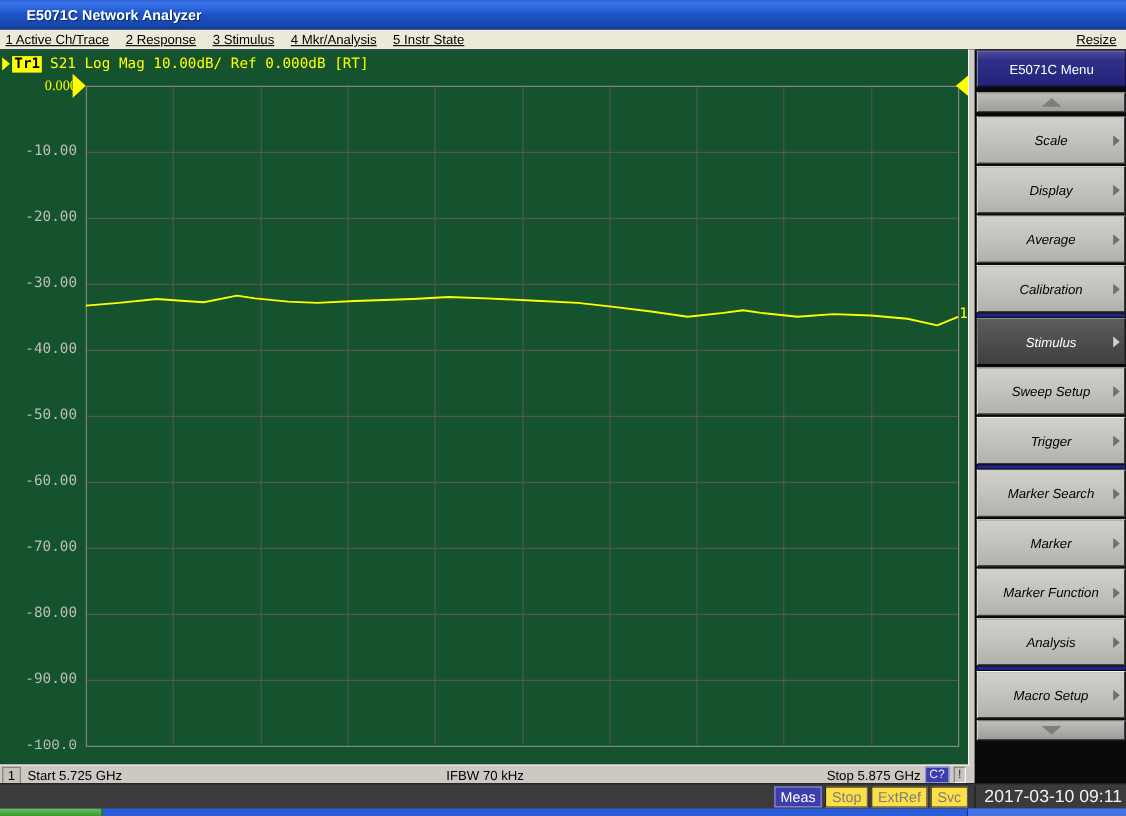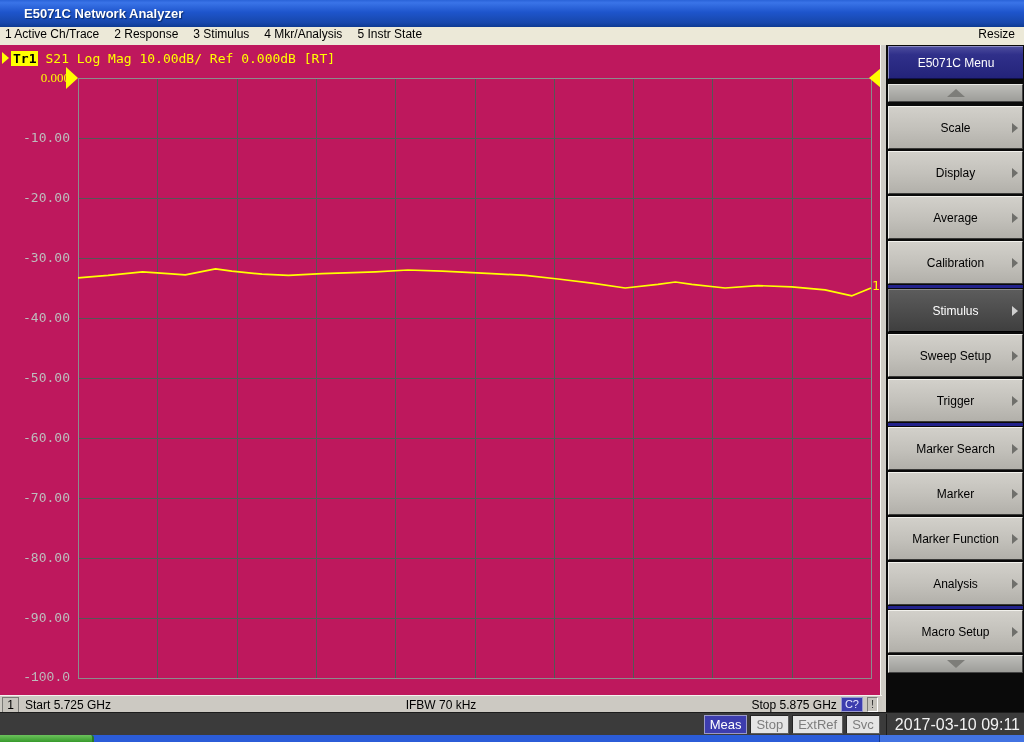--- a/index.html
+++ b/index.html
@@ -8,27 +8,27 @@
 
   
   #titlebar{position:absolute;left:0;top:0;width:1024px;height:27px;
     background:linear-gradient(180deg,#2a63d8 0%,#3a74e8 10%,#1e55cc 45%,#1747ab 85%,#0d3a92 100%);
     display:flex;align-items:center;}
   #titlebar .title{color:#fff;font-weight:bold;font-size:13px;padding-left:24px;
     text-shadow:1px 1px 1px #0a2a6a;}
 
   
   #menubar{position:absolute;left:0;top:27px;width:1024px;height:18px;
-    background:#ece9d8;display:flex;font-size:12px;color:#000;}
+    background:#ece9d8;display:flex;align-items:center;font-size:12px;color:#000;text-decoration:underline;}
   #menubar .items{display:flex;gap:15px;padding-left:5px;flex:1;}
   #menubar .resize{padding-right:9px;}
   #navy-line{position:absolute;left:0;top:45px;width:1024px;height:2px;background:#1b1b7a;}
 
   
-  #graph{position:absolute;left:0;top:45px;width:882px;height:650px;background:#be185d;}
+  #graph{position:absolute;left:0;top:45px;width:882px;height:650px;background:#14532d;}
   #trace-header{position:absolute;left:2px;top:5px;height:16px;display:flex;align-items:center;
     font-family:"DejaVu Sans Mono",monospace;font-size:13px;color:var(--accent);white-space:pre;}
   #trace-header .arrow{width:0;height:0;border-left:7px solid var(--accent);
     border-top:6px solid transparent;border-bottom:6px solid transparent;margin-right:2px;}
   #trace-header .chip{background:var(--accent);color:#000;font-weight:bold;padding:0 2px;margin-right:7px;}
   #plot{position:absolute;left:0;top:0;}
   .ylabel{position:absolute;width:68px;text-align:right;font-family:"DejaVu Sans Mono",monospace;
     font-size:13px;color:#bdbdbd;line-height:16px;}
   .ylabel.ref{color:var(--accent);font-family:Liberation Serif, serif;}
   #trace-end-label{position:absolute;font-family:"DejaVu Sans Mono",monospace;font-size:13px;color:var(--accent);}
@@ -45,21 +45,21 @@
     color:#fff;font-size:12px;}
   .scrollbtn{margin:5px 1px 0 2px;height:16px;background:linear-gradient(180deg,#bdbdb9,#9d9d99);
     border:1px solid #444;border-top-color:#e8e8e4;border-left-color:#e8e8e4;
     display:flex;align-items:center;justify-content:center;}
   .tri-up{width:0;height:0;border-bottom:8px solid #7d7d79;border-left:9px solid transparent;border-right:9px solid transparent;}
   .tri-down{width:0;height:0;border-top:8px solid #7d7d79;border-left:9px solid transparent;border-right:9px solid transparent;}
   #softkeys{margin-top:4px;}
   .softkey{position:relative;margin:0 1px 2px 2px;height:41px;
     background:linear-gradient(180deg,#d2d0ca 0%,#c2c0ba 55%,#b2b0aa 100%);
     border:1px solid #3a3a38;border-top-color:#f2f1ec;border-left-color:#f2f1ec;
-    display:flex;align-items:center;justify-content:flex-start;color:#000;font-size:12px;}
+    display:flex;align-items:center;justify-content:flex-start;color:#000;font-size:12px;font-style:italic;}
   .softkey .klabel{flex:1;text-align:center;}
   .softkey .karrow{position:absolute;right:4px;top:50%;margin-top:-5px;width:0;height:0;
     border-left:6px solid #6f6f6b;border-top:5px solid transparent;border-bottom:5px solid transparent;}
   .softkey.selected{background:linear-gradient(180deg,#5c5c5c,#3f3f3f);color:#fff;
     border-top-color:#8a8a8a;border-left-color:#8a8a8a;border-bottom-color:#000;}
   .softkey.selected .karrow{border-left-color:#cfcfcf;}
   .sk-separator{height:3px;background:#22228c;margin:-1px 1px 1px 2px;}
 
   
   #channelbar{position:absolute;left:0;top:695px;width:882px;height:17px;background:#ccc9c2;
@@ -72,21 +72,21 @@
   #cal-badge{background:var(--meas-blue);color:#e8e8ff;font-size:11px;padding:0 3px;height:13px;line-height:13px;
     border:1px solid #9a9ad0;}
   #warn-badge{border:1px solid #7a7a76;border-bottom-color:#fff;border-right-color:#fff;
     color:#333;font-size:11px;padding:0 3px;height:13px;line-height:13px;background:#c6c3bc;}
 
   
   #statusbar{position:absolute;left:0;top:712px;width:1024px;height:23px;background:#3b3b3b;
     border-top:1px solid #1c1c1c;display:flex;align-items:center;justify-content:flex-end;gap:3px;}
   .st-box{height:17px;line-height:17px;padding:0 5px;font-size:13px;}
   .st-on{background:var(--meas-blue);color:#fff;border:1px solid #9a9ac8;}
-  .st-off{background:#e5e5e5;color:#7d7d7d;border:1px solid #5e5e5e;
+  .st-off{background:#fde047;color:#7d7d7d;border:1px solid #5e5e5e;
     border-top-color:#252525;border-left-color:#252525;}
   #st-datetime{color:#f2f2f2;font-size:16px;padding:0 4px 0 8px;margin-left:3px;
     border-left:1px solid #1c1c1c;height:21px;line-height:21px;}
 
   
   #taskbar{position:absolute;left:0;top:735px;width:1024px;height:7px;background:#2b5cd8;}
   #task-start{position:absolute;left:0;top:0;width:92px;height:7px;
     background:linear-gradient(180deg,#6cc25c,#379a2c);border-right:2px solid #2a7a22;border-radius:0 3px 0 0;}
   #task-tray{position:absolute;left:879px;top:0;width:145px;height:7px;
     background:#4273e2;border-left:1px solid #143a8f;}

